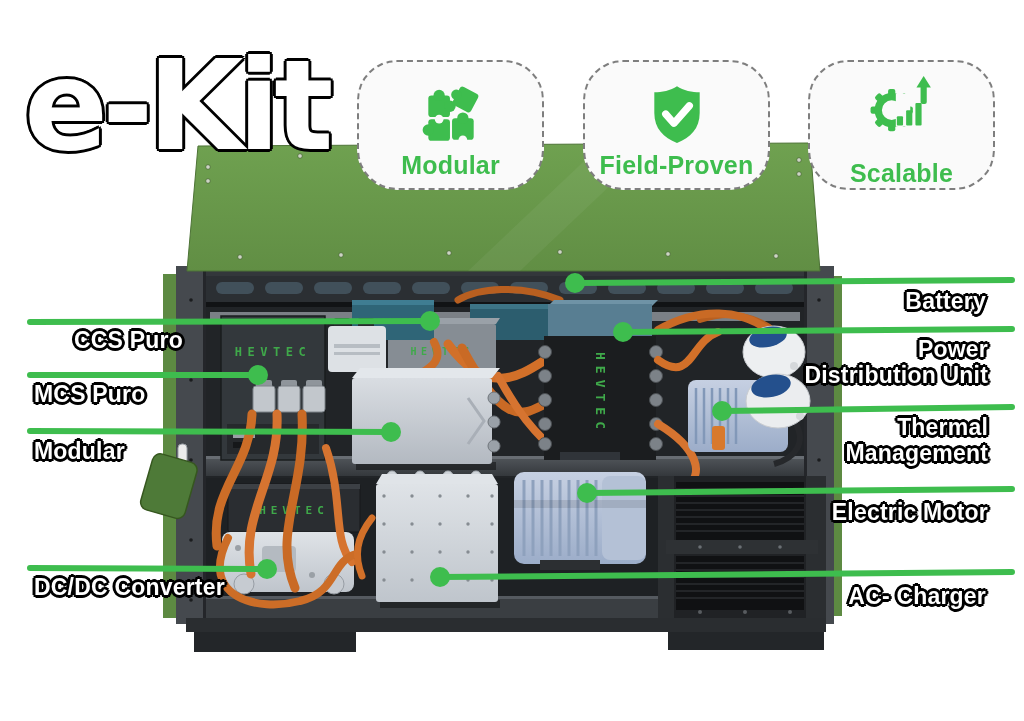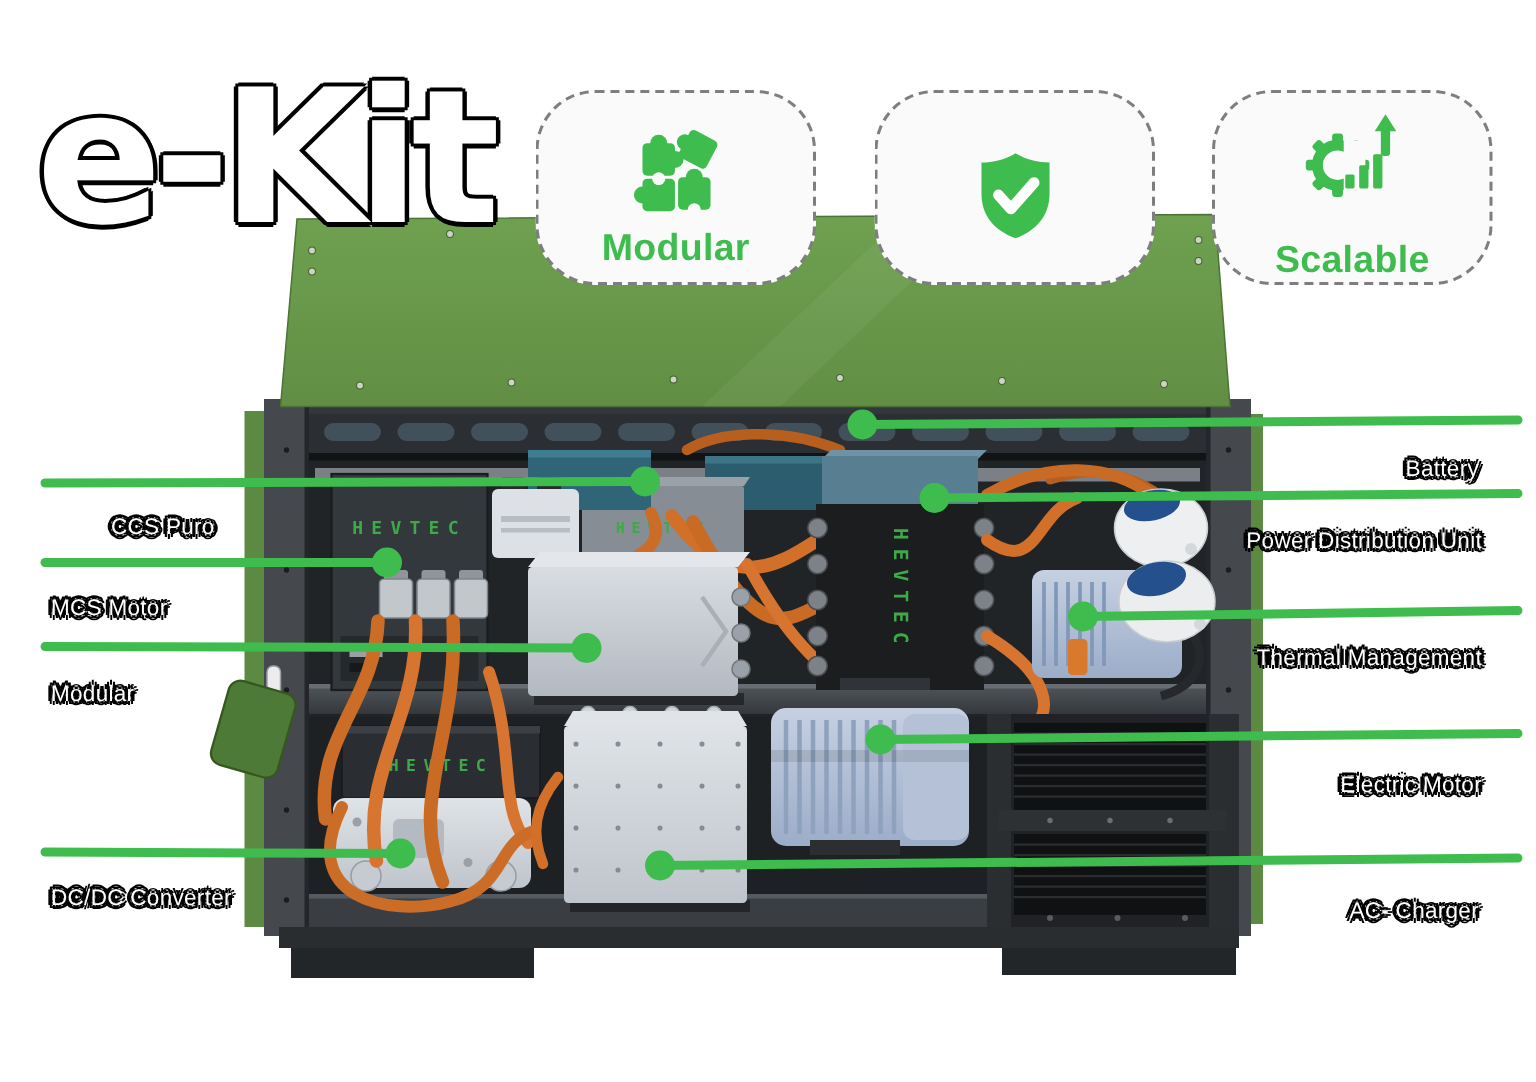--- a/index.html
+++ b/index.html
@@ -46,29 +46,28 @@
   .badge .blabel{
     margin-top:4px;
     font-weight:700;font-size:25px;letter-spacing:.2px;
     color:var(--accent-green);
   }
   #badge-1{left:357px;} #badge-2{left:583px;} #badge-3{left:808px;gap:16px;}
 
   
   .lbl{
     position:absolute;z-index:7;
-    font-weight:400;font-size:15px;line-height:1.15;letter-spacing:.2px;
+    font-weight:700;font-size:23px;line-height:1.15;letter-spacing:.2px;
     color:var(--label-text);white-space:nowrap;
     text-shadow:
       -2px -2px 0 var(--label-outline), 2px -2px 0 var(--label-outline),
       -2px  2px 0 var(--label-outline), 2px  2px 0 var(--label-outline),
       -3px  0   0 var(--label-outline), 3px  0   0 var(--label-outline),
        0   -3px 0 var(--label-outline), 0    3px 0 var(--label-outline),
        0 0 3px var(--label-outline);
-    margin-top: 16px;
   }
   .lbl.r{text-align:right;}
   .lbl.wrap{white-space:normal;width:185px;}
   #lbl-ccs{left:34px;top:327px;padding-left:40px;}
   #lbl-mcs{left:34px;top:381px;}
   #lbl-inv{left:34px;top:438px;}
   #lbl-dcdc{left:34px;top:574px;}
   #lbl-battery{right:38px;top:288px;}
   #lbl-pdu{right:36px;top:336px;}
   #lbl-thermal{right:36px;top:414px;}
@@ -448,20 +447,21 @@
       <circle cx="43.5" cy="57" r="4.2" fill="#fafafa"></circle>
     </svg>
     <div class="blabel">Modular</div>
   </div>
 
   <div class="badge" id="badge-2">
     <svg class="icon" viewBox="0 0 64 64">
       <path d="M32 5 C38 9 47 11 54 11 L54 31 C54 46 45 55 32 60 C19 55 10 46 10 31 L10 11 C17 11 26 9 32 5 Z" style="fill:var(--accent-green,#3ebd4e)"></path>
       <path d="M21 32 L29 41 L44 24" fill="none" stroke="#ffffff" stroke-width="7" stroke-linecap="round" stroke-linejoin="round"></path>
     </svg>
+    <div class="blabel">Field-Proven</div>
   </div>
 
   <div class="badge" id="badge-3">
     <svg class="icon" viewBox="0 0 64 64">
       <g style="fill:var(--accent-green,#3ebd4e)">
         <rect x="18.5" y="15.5" width="7" height="8" rx="2"></rect>
         <rect x="18.5" y="15.5" width="7" height="8" rx="2" transform="rotate(45 22 36)"></rect>
         <rect x="18.5" y="15.5" width="7" height="8" rx="2" transform="rotate(90 22 36)"></rect>
         <rect x="18.5" y="15.5" width="7" height="8" rx="2" transform="rotate(135 22 36)"></rect>
         <rect x="18.5" y="15.5" width="7" height="8" rx="2" transform="rotate(180 22 36)"></rect>
@@ -476,21 +476,21 @@
         <rect x="36" y="36" width="6" height="15" rx="1"></rect>
         <rect x="45" y="29" width="6" height="22" rx="1"></rect>
         <rect x="50" y="10" width="6" height="20" rx="2"></rect>
         <polygon points="46,14 53,3 60,14"></polygon>
       </g>
     </svg>
     <div class="blabel">Scalable</div>
   </div>
 
   <div class="lbl" id="lbl-ccs">CCS Puro</div>
-  <div class="lbl" id="lbl-mcs">MCS Motor</div>
+  <div class="lbl" id="lbl-mcs">MCS Puro</div>
   <div class="lbl" id="lbl-inv">Modular</div>
   <div class="lbl" id="lbl-dcdc">DC/DC Converter</div>
 
   <div class="lbl r" id="lbl-battery">Battery</div>
   <div class="lbl r wrap" id="lbl-thermal">Thermal Management</div>
   <div class="lbl r wrap" id="lbl-pdu">Power Distribution Unit</div>
   <div class="lbl r" id="lbl-ac">AC- Charger</div>
   <div class="lbl r" id="lbl-motor">Electric Motor</div>
 
 </div>

